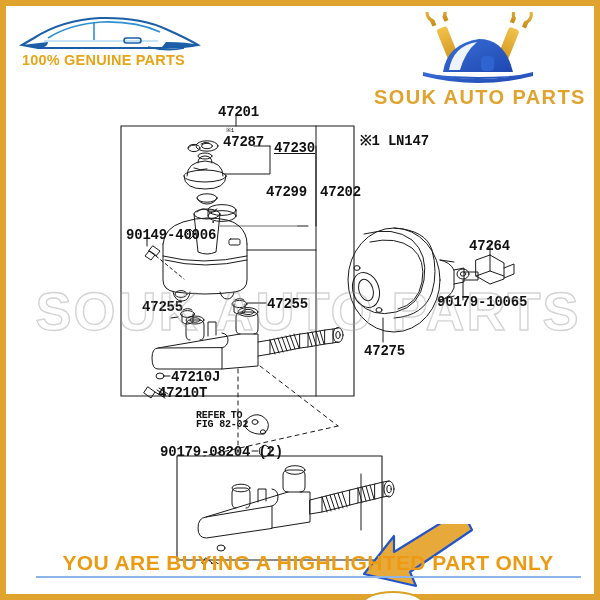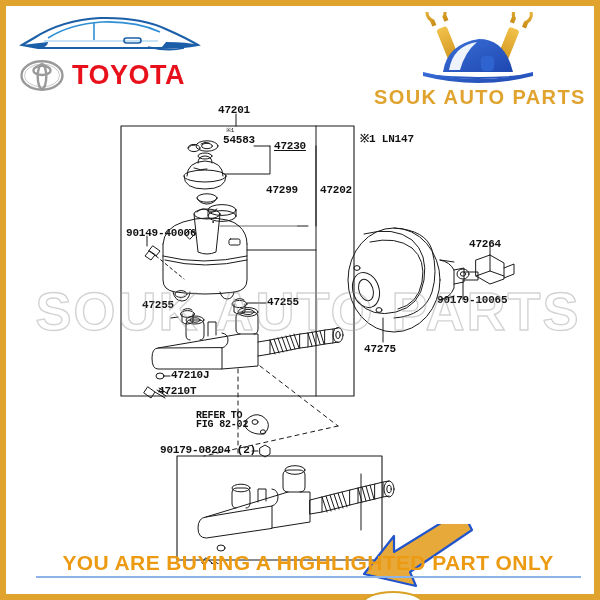--- a/index.html
+++ b/index.html
@@ -54,21 +54,21 @@
   #souk-tag{
     font-size:10.5px;font-weight:bold;color:#1B4FC4;letter-spacing:.9px;
     margin-top:2px;white-space:nowrap;
     font-family:"Liberation Sans", sans-serif;
   }
 
   
   #diagram{left:0;top:96px;width:596px;height:460px;}
   .lbl{
     font-family:"Liberation Mono","DejaVu Sans Mono",monospace;
-    font-size:11px;font-weight:bold;color:#111;
+    font-size:14px;font-weight:bold;color:#111;
     white-space:nowrap;letter-spacing:-.2px;
   }
   .lbl.small{font-size:10px;margin-left:40px;}
   .lbl.tiny{font-size:6px;font-weight:normal;}
   .lbl2{line-height:9px;}
 
   
   #watermark{
     left:0;top:272px;width:600px;text-align:center;
     font-size:54px;font-weight:bold;letter-spacing:2px;
@@ -114,29 +114,21 @@
     <svg id="car-silhouette" width="185" height="42" viewBox="0 0 185 42">
       <path d="M4 31 L16 24 Q44 6 82 4 Q124 3 150 16 Q168 24 180 31 Q166 34 140 34 L20 34 Z" fill="none" stroke="#1B5FA8" stroke-width="2.1"></path>
       <path d="M4 31 L30 28 Q30 33 22 34 Z" fill="#1B5FA8"></path>
       <path d="M148 28 Q170 28 180 31 Q164 35 144 33 Z" fill="#1B5FA8"></path>
       <path d="M30 24 Q52 10 84 8 Q118 7 142 18" fill="none" stroke="#2E8FD4" stroke-width="1.6"></path>
       <line x1="76" y1="8" x2="76" y2="26" stroke="#2E8FD4" stroke-width="1.6"></line>
       <path d="M26 27 L140 27" stroke="#8CC8EC" stroke-width="1.1"></path>
       <rect x="106" y="24" width="17" height="5" rx="2.4" fill="none" stroke="#1B5FA8" stroke-width="1.6"></rect>
       <path d="M130 33 Q150 38 166 34" fill="none" stroke="#1B5FA8" stroke-width="1.6"></path>
     </svg>
-    <div id="toyota-row">
-      <svg width="44" height="31" viewBox="0 0 44 31">
-        <ellipse cx="22" cy="15.5" rx="20.5" ry="14.2" fill="none" stroke="#9A9A9A" stroke-width="2.4"></ellipse>
-        <ellipse cx="22" cy="15.5" rx="17.5" ry="11.4" fill="none" stroke="#C9C9C9" stroke-width="1"></ellipse>
-        <ellipse cx="22" cy="10.4" rx="8.6" ry="4.6" fill="none" stroke="#9A9A9A" stroke-width="2.4"></ellipse>
-        <ellipse cx="22" cy="16.5" rx="4.3" ry="12.4" fill="none" stroke="#9A9A9A" stroke-width="2.4"></ellipse>
-      </svg>
-      <div id="toyota-word">TOYOTA</div>
-    </div>
+    <div id="genuine-text">100% GENUINE PARTS</div>
   </div>
 
   <div class="abs" id="souk-block">
     <svg width="150" height="78" viewBox="0 0 150 78" style="display:block;margin:0 auto;">
       <defs>
         <linearGradient id="gGold" x1="0" y1="0" x2="0" y2="1">
           <stop offset="0" stop-color="#F2C24A"></stop>
               <stop offset="1" stop-color="#C88B16"></stop>
         </linearGradient>
         <linearGradient id="gBlue" x1="0" y1="0" x2="1" y2="1">
@@ -303,21 +295,21 @@
 
         <line x1="455" y1="176" x2="455" y2="196"></line>
 
       </g>
     </svg>
 
     
     <div class="abs lbl" style="left:210px;top:0px;">47201</div>
 
     <div class="abs lbl tiny" style="left:218px;top:22px;">※1</div>
-    <div class="abs lbl" style="left:215px;top:30px;">54583</div>
+    <div class="abs lbl" style="left:215px;top:30px;">47287</div>
 
     <div class="abs lbl" style="left:266px;top:36px;text-decoration:underline;">47230</div>
 
     <div class="abs lbl" style="left:258px;top:80px;">47299</div>
 
     <div class="abs lbl" style="left:312px;top:80px;">47202</div>
 
     <div class="abs lbl" style="left:352px;top:26px;">※1 LN147</div>
 
     <div class="abs lbl" style="left:118px;top:123px;">90149-40006</div>

